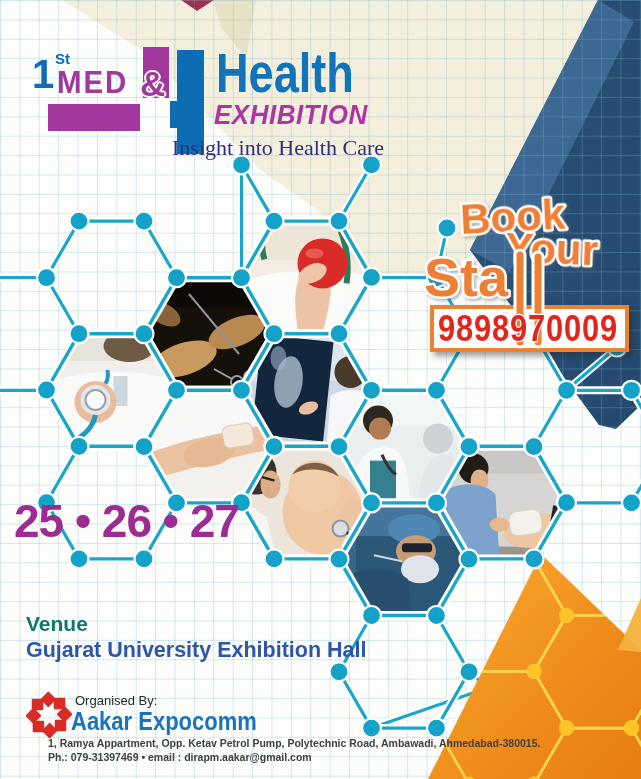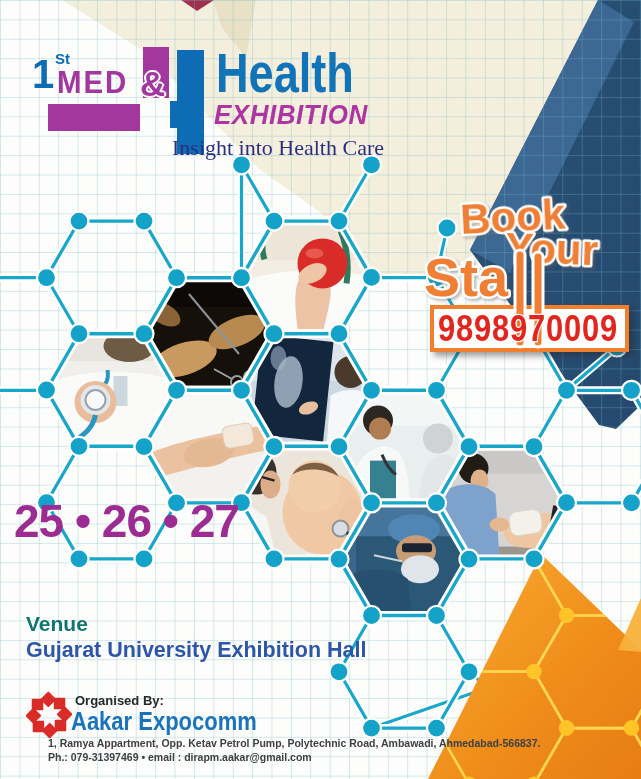--- a/index.html
+++ b/index.html
@@ -61,21 +61,21 @@
   .dates{position:absolute;left:14px;top:497px;z-index:4;color:#9c2b92;font-weight:bold;line-height:1.08;}
   .dates .days{font-size:46px;letter-spacing:-1px;}
   .dates .monthyear{font-size:46px;padding-left:21px;letter-spacing:-1px;}
   .venue{position:absolute;left:26px;top:611px;z-index:4;line-height:1.25;}
   .venue .vlabel{font-weight:bold;color:#0f766e;font-size:21px;}
   .venue .vname{font-weight:bold;color:#2d55a8;font-size:21.5px;text-align:right;}
 
   
   .org{position:absolute;left:26px;top:688px;z-index:7;width:480px;}
   .org-logo{position:absolute;left:0;top:2px;}
-  .org-label{position:absolute;left:49px;top:5px;font-weight:bold;color:#26282a;font-size:13px;}
+  .org-label{position:absolute;left:49px;top:5px;font-weight:normal;color:#26282a;font-size:13px;}
   .org-name{position:absolute;left:45px;top:19px;font-weight:bold;color:#1b74bb;font-size:25px;
     transform:scaleX(.88);transform-origin:left top;white-space:nowrap;}
   .org-addr{position:absolute;left:22px;top:49px;font-weight:bold;color:#3e4043;font-size:10.5px;white-space:nowrap;}
   .org-contact{position:absolute;left:22px;top:63px;font-weight:bold;color:#3e4043;font-size:10.5px;white-space:nowrap;}
 </style>
 </head>
 <body>
 
 <div class="poster">
 
@@ -466,17 +466,17 @@
         <rect x="5" y="-18" width="12" height="12" rx="1" transform="rotate(90)"></rect>
         <rect x="5" y="-18" width="12" height="12" rx="1" transform="rotate(135)"></rect>
         <rect x="5" y="-18" width="12" height="12" rx="1" transform="rotate(180)"></rect>
         <rect x="5" y="-18" width="12" height="12" rx="1" transform="rotate(225)"></rect>
         <rect x="5" y="-18" width="12" height="12" rx="1" transform="rotate(270)"></rect>
         <rect x="5" y="-18" width="12" height="12" rx="1" transform="rotate(315)"></rect>
       </g>
     </svg>
     <div class="org-label">Organised By:</div>
     <div class="org-name">Aakar Expocomm</div>
-    <div class="org-addr">1, Ramya Appartment, Opp. Ketav Petrol Pump, Polytechnic Road, Ambawadi, Ahmedabad-566837.</div>
+    <div class="org-addr">1, Ramya Appartment, Opp. Ketav Petrol Pump, Polytechnic Road, Ambawadi, Ahmedabad-380015.</div>
     <div class="org-contact">Ph.: 079-31397469 • email : dirapm.aakar@gmail.com</div>
   </div>
 
 </div>
 
 </body></html>

